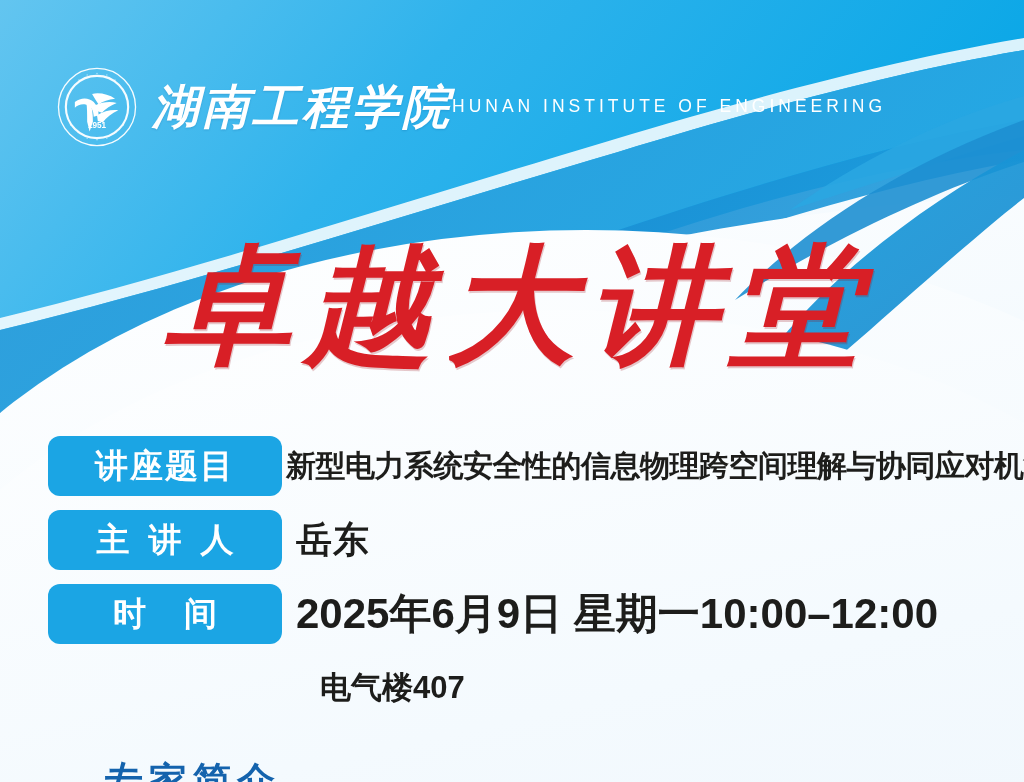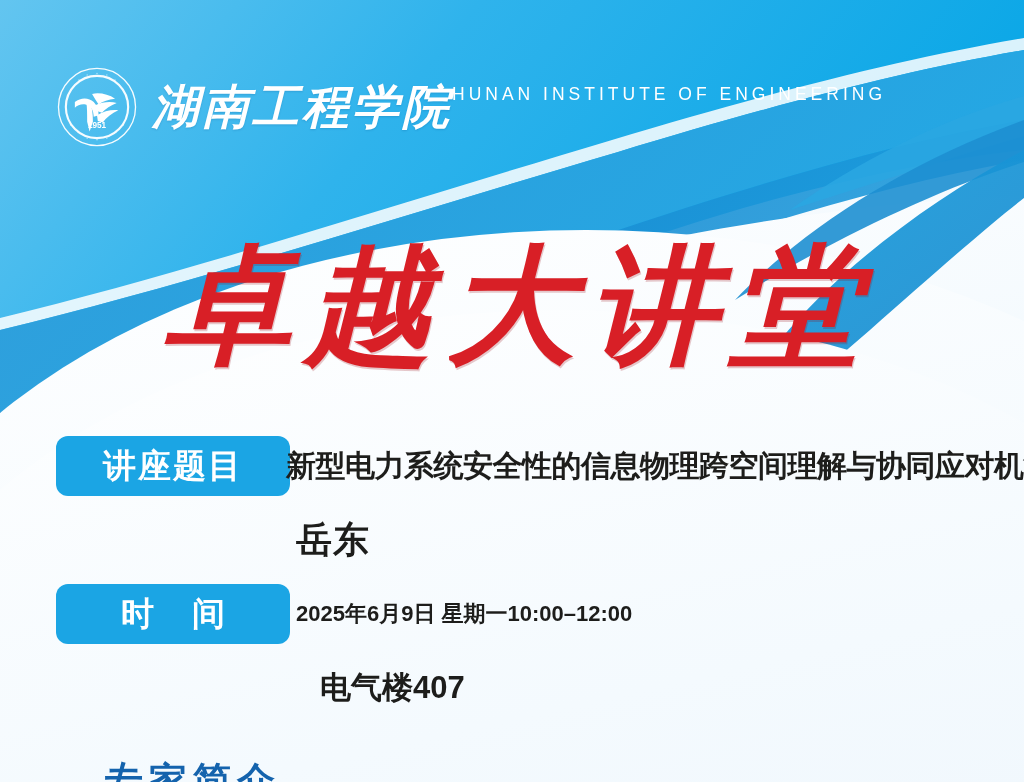--- a/index.html
+++ b/index.html
@@ -59,21 +59,21 @@
     letter-spacing: 3px;
     white-space: nowrap;
     text-shadow: 0 1px 2px rgba(0,60,120,.18);
   }
   .brand-en {
     font-size: 17.5px;
     line-height: 1;
     color: #ffffff;
     letter-spacing: 4.0px;
     white-space: nowrap;
-    margin-top: 2px;
+    margin-top: 14px;
     font-weight: 400;
     font-family: "Liberation Sans", sans-serif;
   }
 
   
   .main-title {
     position: absolute;
     left: 0;
     top: 243px;
     width: 1024px;
@@ -116,40 +116,39 @@
     border-radius: 12px;
     color: #ffffff;
     font-size: 33px;
     font-weight: 700;
     display: flex;
     align-items: center;
     justify-content: center;
     letter-spacing: 2px;
     box-sizing: border-box;
     font-family: "Liberation Sans", "DejaVu Sans", sans-serif;
-    margin-left: 8px;
   }
   .row-label.spaced { letter-spacing: 19px; text-indent: 19px; }
   .row-label.spaced2 { letter-spacing: 38px; text-indent: 38px; }
 
   .row-value {
     position: absolute;
     left: 292px;
     top: 0;
     height: 60px;
     display: flex;
     align-items: center;
     color: #1d1d1b;
     font-weight: 700;
     white-space: nowrap;
     font-family: "Liberation Sans", "DejaVu Sans", sans-serif;
   }
   .v-topic  { font-size: 30px; letter-spacing: -0.5px; left: 286px; }
   .v-speaker{ font-size: 36px; letter-spacing: 1px; left: 296px; text-align: center; }
-  .v-time   { font-size: 22px; letter-spacing: 0px; left: 296px; }
+  .v-time   { font-size: 42px; letter-spacing: 0px; left: 296px; }
   .v-place  { font-size: 31px; letter-spacing: 0px; left: 320px; }
 
   
   .section-heading {
     position: absolute;
     left: 105px;
     top: 756px;
     z-index: 6;
     color: #1463ad;
     font-size: 38px;
@@ -274,20 +273,21 @@
   <div class="main-title">卓越大讲堂</div>
 
   <div class="info-block">
 
     <div class="info-row">
       <div class="row-label">讲座题目</div>
       <div class="row-value v-topic">新型电力系统安全性的信息物理跨空间理解与协同应对机制</div>
     </div>
 
     <div class="info-row">
+      <div class="row-label spaced">主讲人</div>
       <div class="row-value v-speaker">岳东</div>
     </div>
 
     <div class="info-row">
       <div class="row-label spaced2">时间</div>
       <div class="row-value v-time">2025年6月9日 星期一10:00–12:00</div>
     </div>
 
     <div class="info-row">
       <div class="row-value v-place">电气楼407</div>

